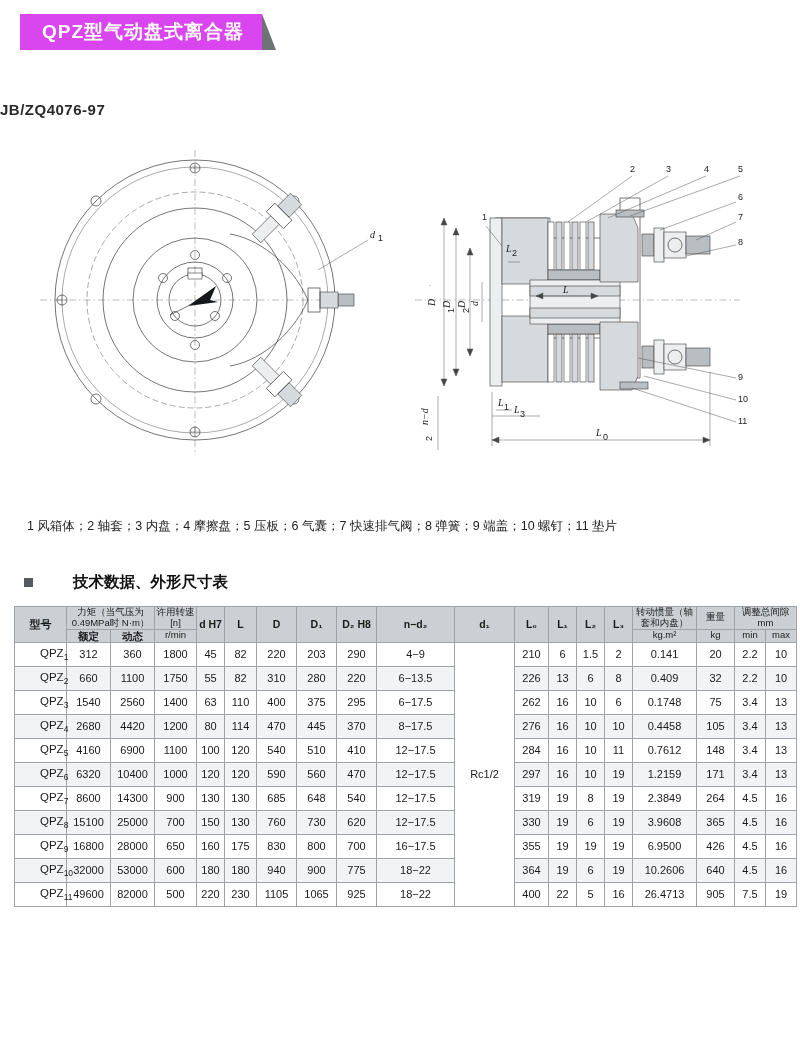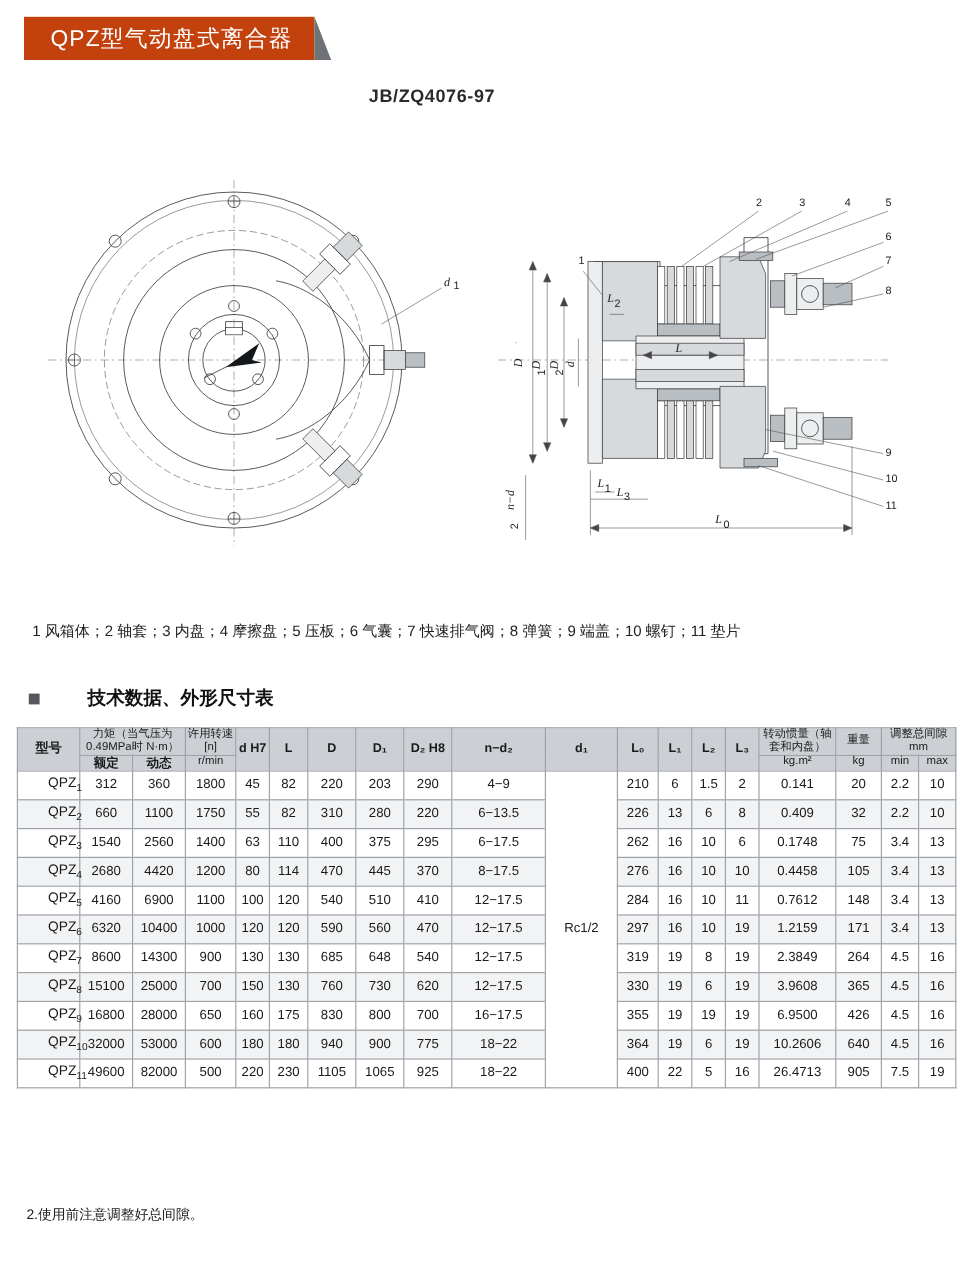--- a/index.html
+++ b/index.html
@@ -10,41 +10,41 @@
     -webkit-font-smoothing:antialiased;
   }
   .page{position:relative;width:800px;height:1055px;overflow:hidden;}
 
   
   .header{
     position:absolute;left:20px;top:14px;width:760px;height:36px;
     display:flex;align-items:stretch;
   }
   .header-left{
-    background:#c2410c;color:#ffffff;
+    background:#d946ef;color:#ffffff;
     display:flex;align-items:center;
     padding:0 18px 0 22px;
-    font-size:19px;font-weight:normal;letter-spacing:1px;
+    font-size:19px;font-weight:bold;letter-spacing:1px;
     position:relative;
   }
   .header-left:after{
     content:"";position:absolute;right:-14px;top:0;
     border-top:36px solid transparent;
     border-left:14px solid #6f7377;
   }
   .header-right{
     background:#e3e4e6;color:#3a3a3a;
     flex:1;display:flex;align-items:center;
     padding-left:36px;
     font-size:16px;font-weight:bold;letter-spacing:.5px;
   }
 
   
   .std-code{
-    position:absolute;left:0;top:72px;width:720px;text-align:center;
+    position:absolute;left:0;top:101px;width:720px;
     font-size:15px;font-weight:bold;color:#2a2a2a;letter-spacing:.5px;
   }
 
   
   .drawing{position:absolute;left:20px;top:110px;width:760px;height:390px;}
   .drawing svg{display:block;}
 
   
   .parts-caption{
     position:absolute;left:0;top:518px;width:644px;text-align:center;
@@ -615,16 +615,15 @@
             <td>26.4713</td>
             <td>905</td>
             <td>7.5</td>
             <td>19</td>
           </tr>
         </tbody>
     </table>
   </div>
 
   <div class="notes">
-    <div>2.使用前注意调整好总间隙。</div>
   </div>
 
 </div>
 
 </body></html>

